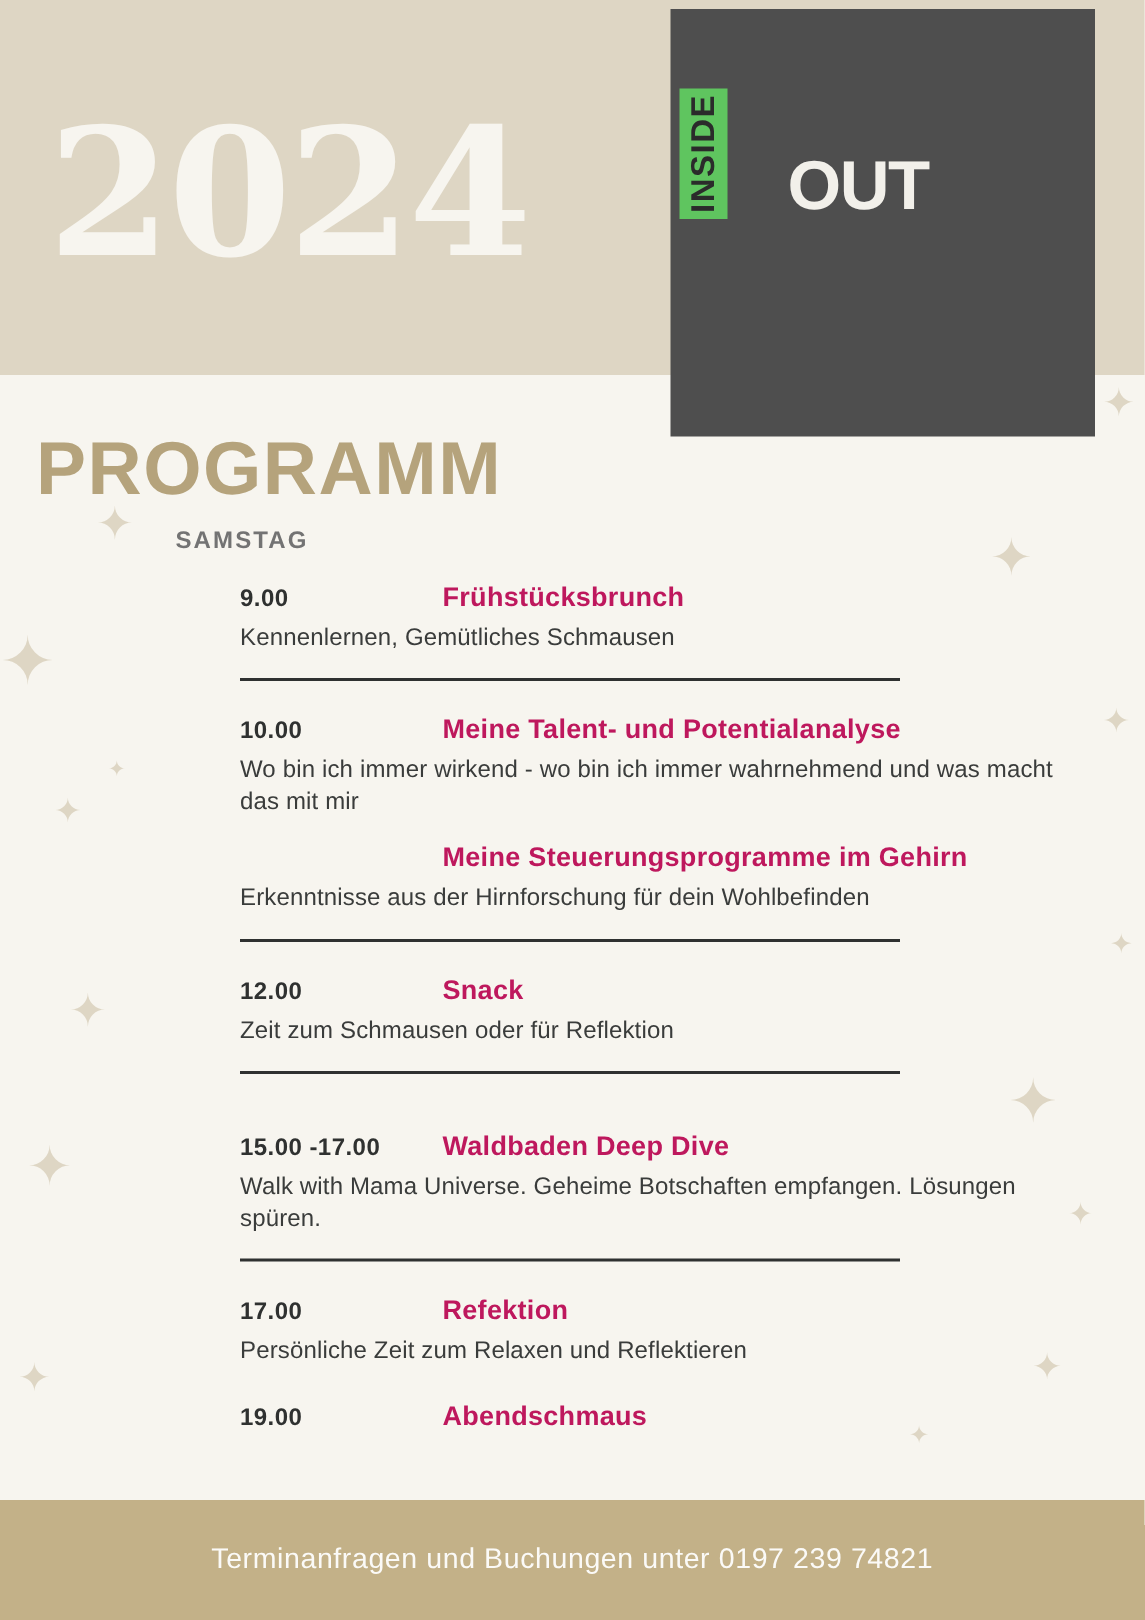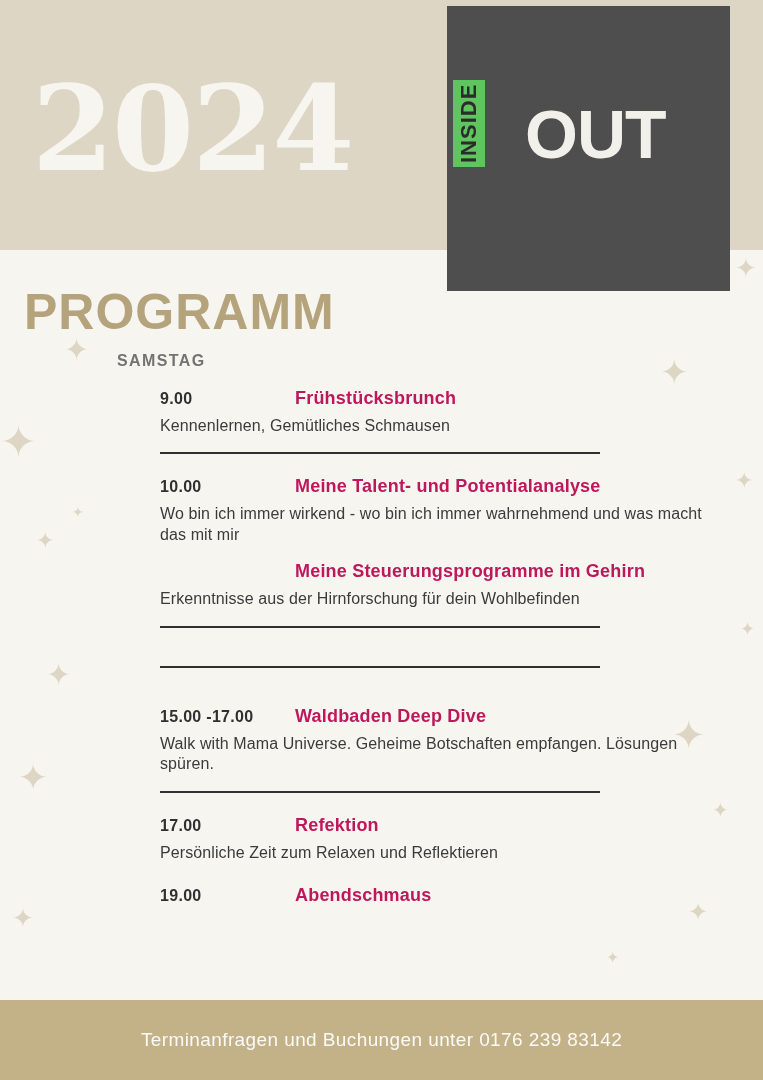--- a/index.html
+++ b/index.html
@@ -61,21 +61,21 @@
     transform-origin: left bottom;
     position: absolute;
     left: 0;
     bottom: 0;
     white-space: nowrap;
   }
   .logo-out {
     margin-left: 40px;
     color: #f2f0ea;
     font-weight: 700;
-    font-size: 68px;
+    font-size: 46px;
     letter-spacing: -1px;
     line-height: 0.95;
   }
 
   
   .spark {
     position: absolute;
     color: #ded6c4;
     line-height: 1;
     user-select: none;
@@ -221,20 +221,27 @@
   <div class="row">
     <div class="row-head">
       <span class="time empty"></span>
       <span class="title">Meine Steuerungsprogramme im Gehirn</span>
     </div>
     <div class="desc">Erkenntnisse aus der Hirnforschung für dein Wohlbefinden</div>
   </div>
   <div class="divider"></div>
   <div class="gap-md"></div>
 
+  <div class="row">
+    <div class="row-head">
+      <span class="time">12.00</span>
+      <span class="title">Snack</span>
+    </div>
+    <div class="desc">Zeit zum Schmausen oder für Reflektion</div>
+  </div>
   <div class="divider"></div>
   <div class="gap-md"></div>
   <div class="gap-sm"></div>
 
   <div class="row">
     <div class="row-head">
       <span class="time">15.00 -17.00</span>
       <span class="title">Waldbaden Deep Dive</span>
     </div>
     <div class="desc">Walk with Mama Universe. Geheime Botschaften empfangen. Lösungen spüren.</div>
@@ -254,14 +261,14 @@
   <div class="row">
     <div class="row-head">
       <span class="time">19.00</span>
       <span class="title">Abendschmaus</span>
     </div>
   </div>
 
 </div>
 
 <div class="footer">
-  <div class="footer-text">Terminanfragen und Buchungen unter 0176 239 83142</div>
+  <div class="footer-text">Terminanfragen und Buchungen unter 0197 239 74821</div>
 </div>
 
 </body></html>

